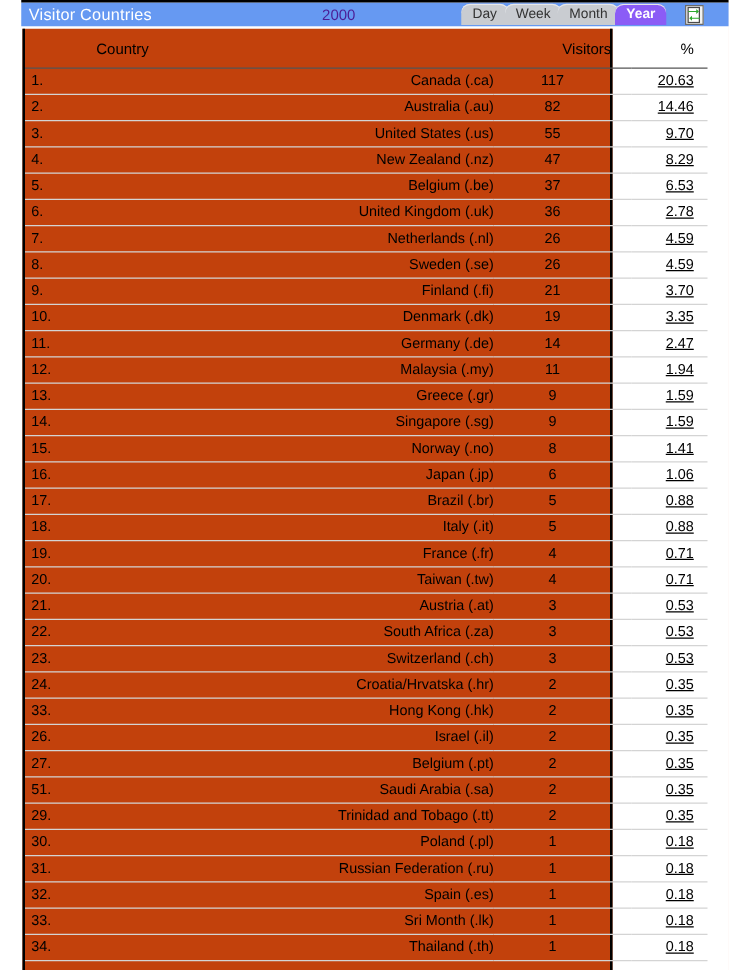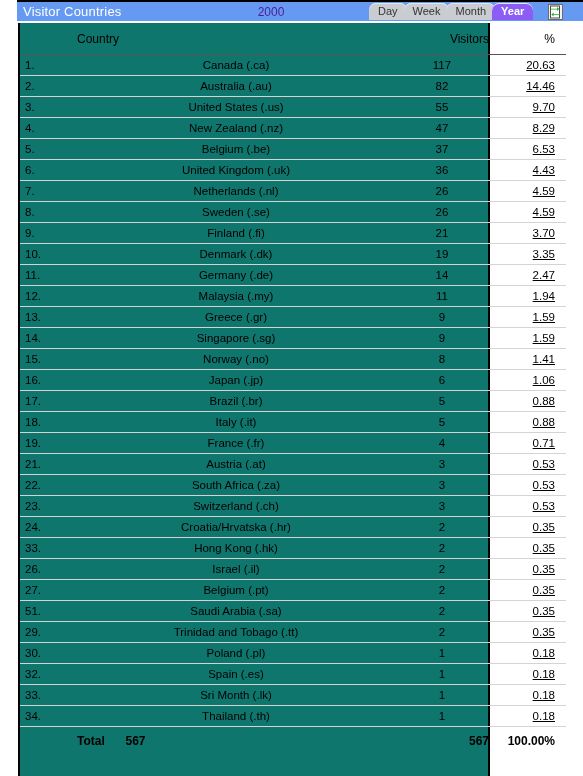--- a/index.html
+++ b/index.html
@@ -106,21 +106,21 @@
   
   .frame {
     position: absolute;
     left: 18px;
     top: 23px;
     width: 472px;
     height: 753px;
     border-left: 2px solid #000000;
     border-right: 2px solid #000000;
     box-sizing: border-box;
-    background: #0f766e;
+    background: #c2410c;
   }
 
   table.report {
     width: 100%;
     border-collapse: collapse;
     table-layout: fixed;
     font-size: 11.5px;
   }
   table.report td, table.report th {
     padding: 0;
@@ -147,21 +147,21 @@
   tbody td {
     border-bottom: 1px solid #d4d4d4;
     height: 20px;
   }
   td.rank {
     text-align: left;
     padding-left: 5px !important;
     font-size: 11.5px;
   }
   td.country {
-    text-align: center;
+    text-align: right;
     padding-left: 17px !important;
   }
   td.visit {
     text-align: center;
     padding-right: 16px !important;
   }
   td.pct {
     text-align: right;
     padding-right: 11px !important;
     text-decoration: underline;
@@ -266,21 +266,21 @@
           <tr>
             <td class="rank">5.</td>
             <td class="country">Belgium (.be)</td>
             <td class="visit">37</td>
             <td class="pct">6.53</td>
           </tr>
           <tr>
             <td class="rank">6.</td>
             <td class="country">United Kingdom (.uk)</td>
             <td class="visit">36</td>
-            <td class="pct">4.43</td>
+            <td class="pct">2.78</td>
           </tr>
           <tr>
             <td class="rank">7.</td>
             <td class="country">Netherlands (.nl)</td>
             <td class="visit">26</td>
             <td class="pct">4.59</td>
           </tr>
           <tr>
             <td class="rank">8.</td>
             <td class="country">Sweden (.se)</td>
@@ -347,20 +347,26 @@
             <td class="visit">5</td>
             <td class="pct">0.88</td>
           </tr>
           <tr>
             <td class="rank">19.</td>
             <td class="country">France (.fr)</td>
             <td class="visit">4</td>
             <td class="pct">0.71</td>
           </tr>
           <tr>
+            <td class="rank">20.</td>
+            <td class="country">Taiwan (.tw)</td>
+            <td class="visit">4</td>
+            <td class="pct">0.71</td>
+          </tr>
+          <tr>
             <td class="rank">21.</td>
             <td class="country">Austria (.at)</td>
             <td class="visit">3</td>
             <td class="pct">0.53</td>
           </tr>
           <tr>
             <td class="rank">22.</td>
             <td class="country">South Africa (.za)</td>
             <td class="visit">3</td>
             <td class="pct">0.53</td>
@@ -403,20 +409,26 @@
           </tr>
           <tr>
             <td class="rank">29.</td>
             <td class="country">Trinidad and Tobago (.tt)</td>
             <td class="visit">2</td>
             <td class="pct">0.35</td>
           </tr>
           <tr>
             <td class="rank">30.</td>
             <td class="country">Poland (.pl)</td>
+            <td class="visit">1</td>
+            <td class="pct">0.18</td>
+          </tr>
+          <tr>
+            <td class="rank">31.</td>
+            <td class="country">Russian Federation (.ru)</td>
             <td class="visit">1</td>
             <td class="pct">0.18</td>
           </tr>
           <tr>
             <td class="rank">32.</td>
             <td class="country">Spain (.es)</td>
             <td class="visit">1</td>
             <td class="pct">0.18</td>
           </tr>
           <tr>

